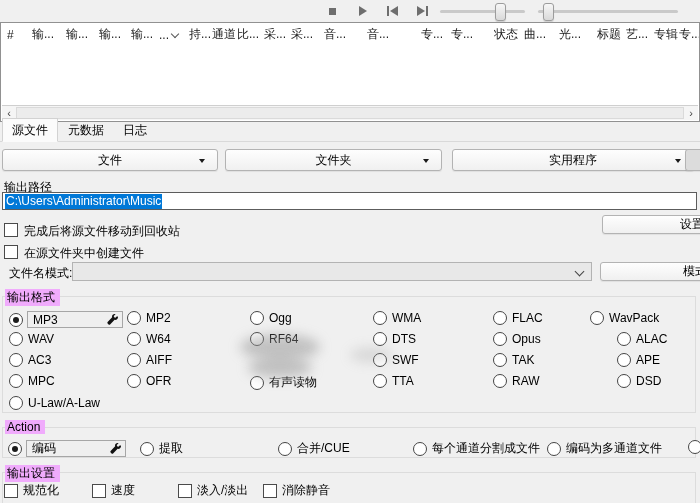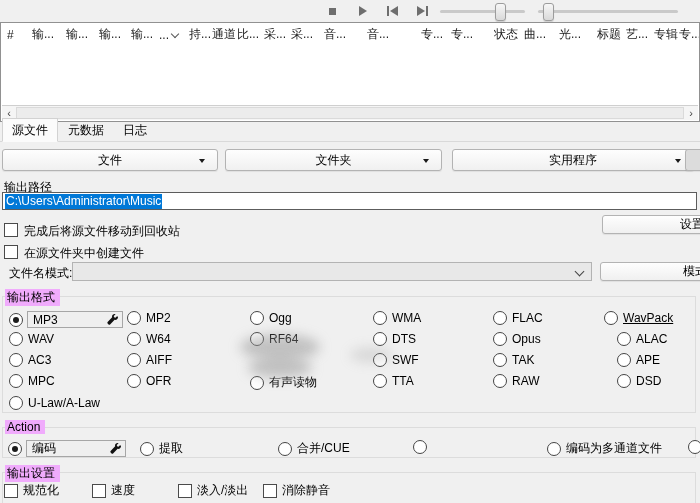--- a/index.html
+++ b/index.html
@@ -197,21 +197,21 @@
         <span class="olabel">Ogg</span>
       </div>
       <div class="opt" style="left: 373px; top: 311px;">
         <span class="rb"></span>
         <span class="olabel">WMA</span>
       </div>
       <div class="opt" style="left: 493px; top: 311px;">
         <span class="rb"></span>
         <span class="olabel">FLAC</span>
       </div>
-      <div class="opt" style="left: 604px; top: 311px; text-decoration: underline;">
+      <div class="opt" style="left: 590px; top: 311px;">
         <span class="rb"></span>
         <span class="olabel">WavPack</span>
       </div>
       <div class="opt" style="left: 9px; top: 332px;">
         <span class="rb"></span>
         <span class="olabel">WAV</span>
       </div>
       <div class="opt" style="left: 127px; top: 332px;">
         <span class="rb"></span>
         <span class="olabel">W64</span>
@@ -301,20 +301,21 @@
       <div class="opt" style="left: 140px; top: 440px;">
         <span class="rb"></span>
         <span class="olabel">提取</span>
       </div>
       <div class="opt" style="left: 278px; top: 440px;">
         <span class="rb"></span>
         <span class="olabel">合并/CUE</span>
       </div>
       <div class="opt" style="left: 413px; top: 440px;">
         <span class="rb"></span>
+        <span class="olabel">每个通道分割成文件</span>
       </div>
       <div class="opt" style="left: 547px; top: 440px;">
         <span class="rb"></span>
         <span class="olabel">编码为多通道文件</span>
       </div>
       <div class="opt" style="left: 688px; top: 440px;">
         <span class="rb"></span>
       </div>
     </div>
 

